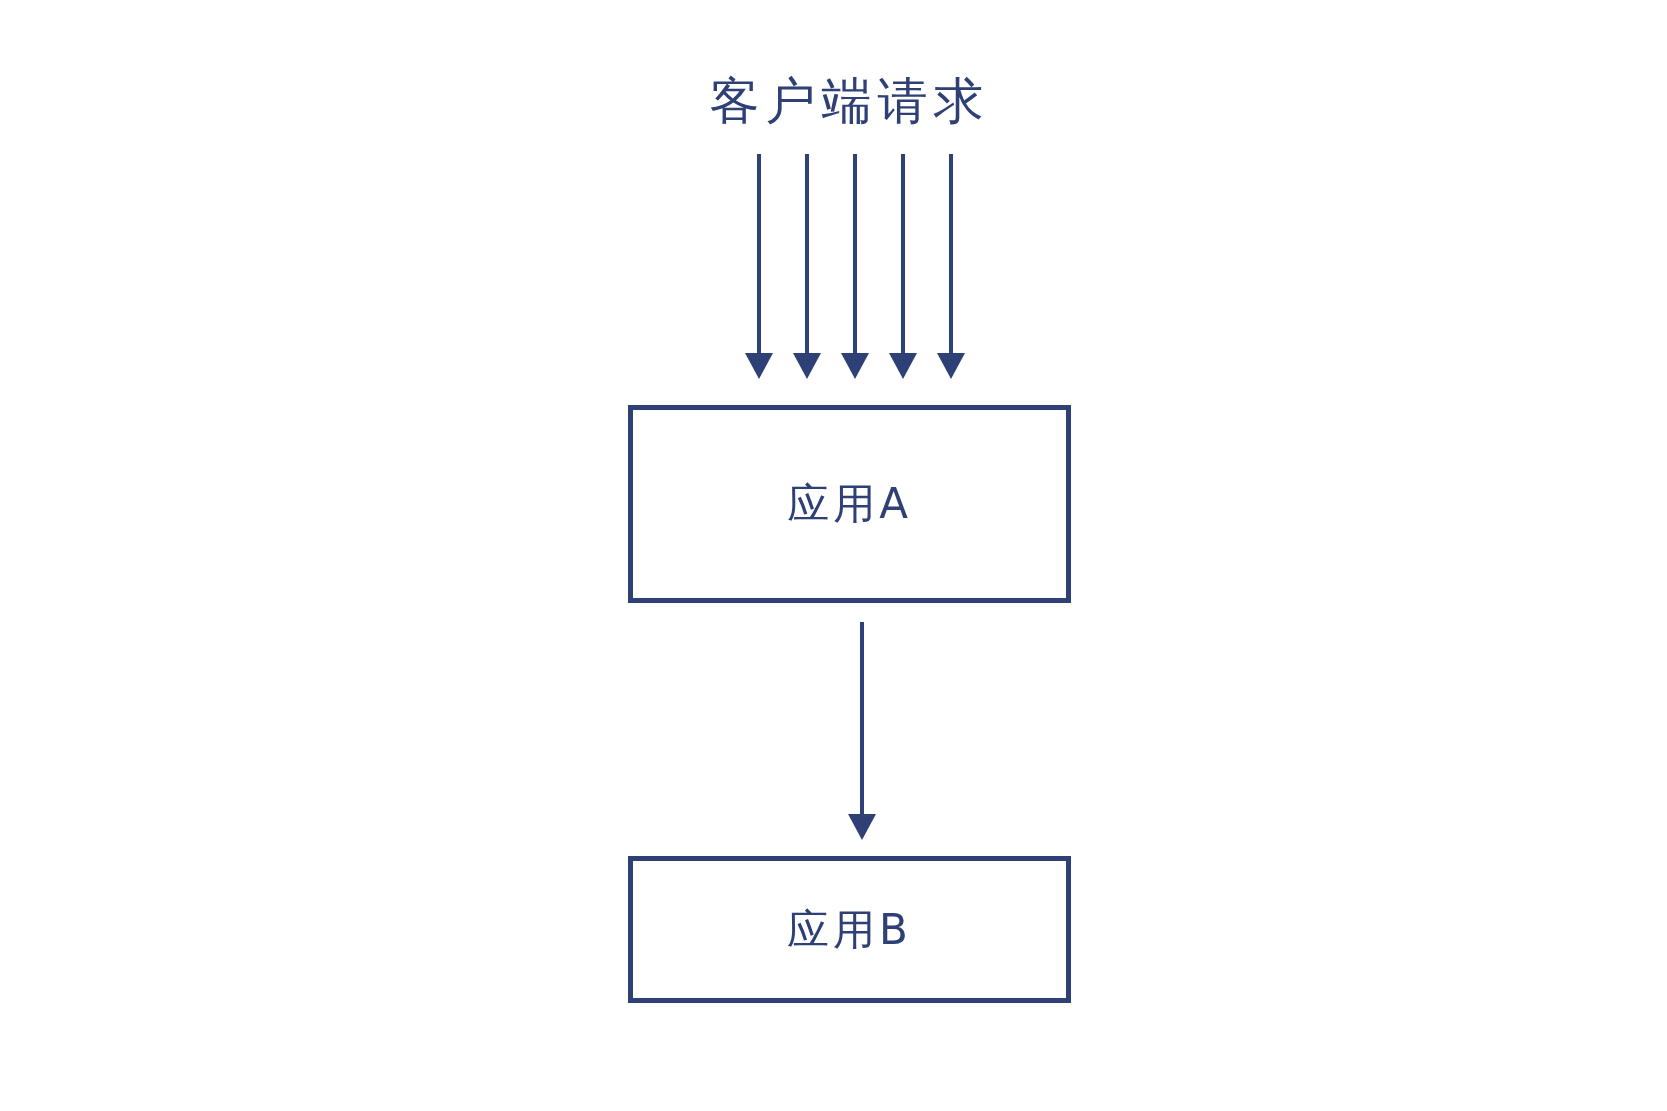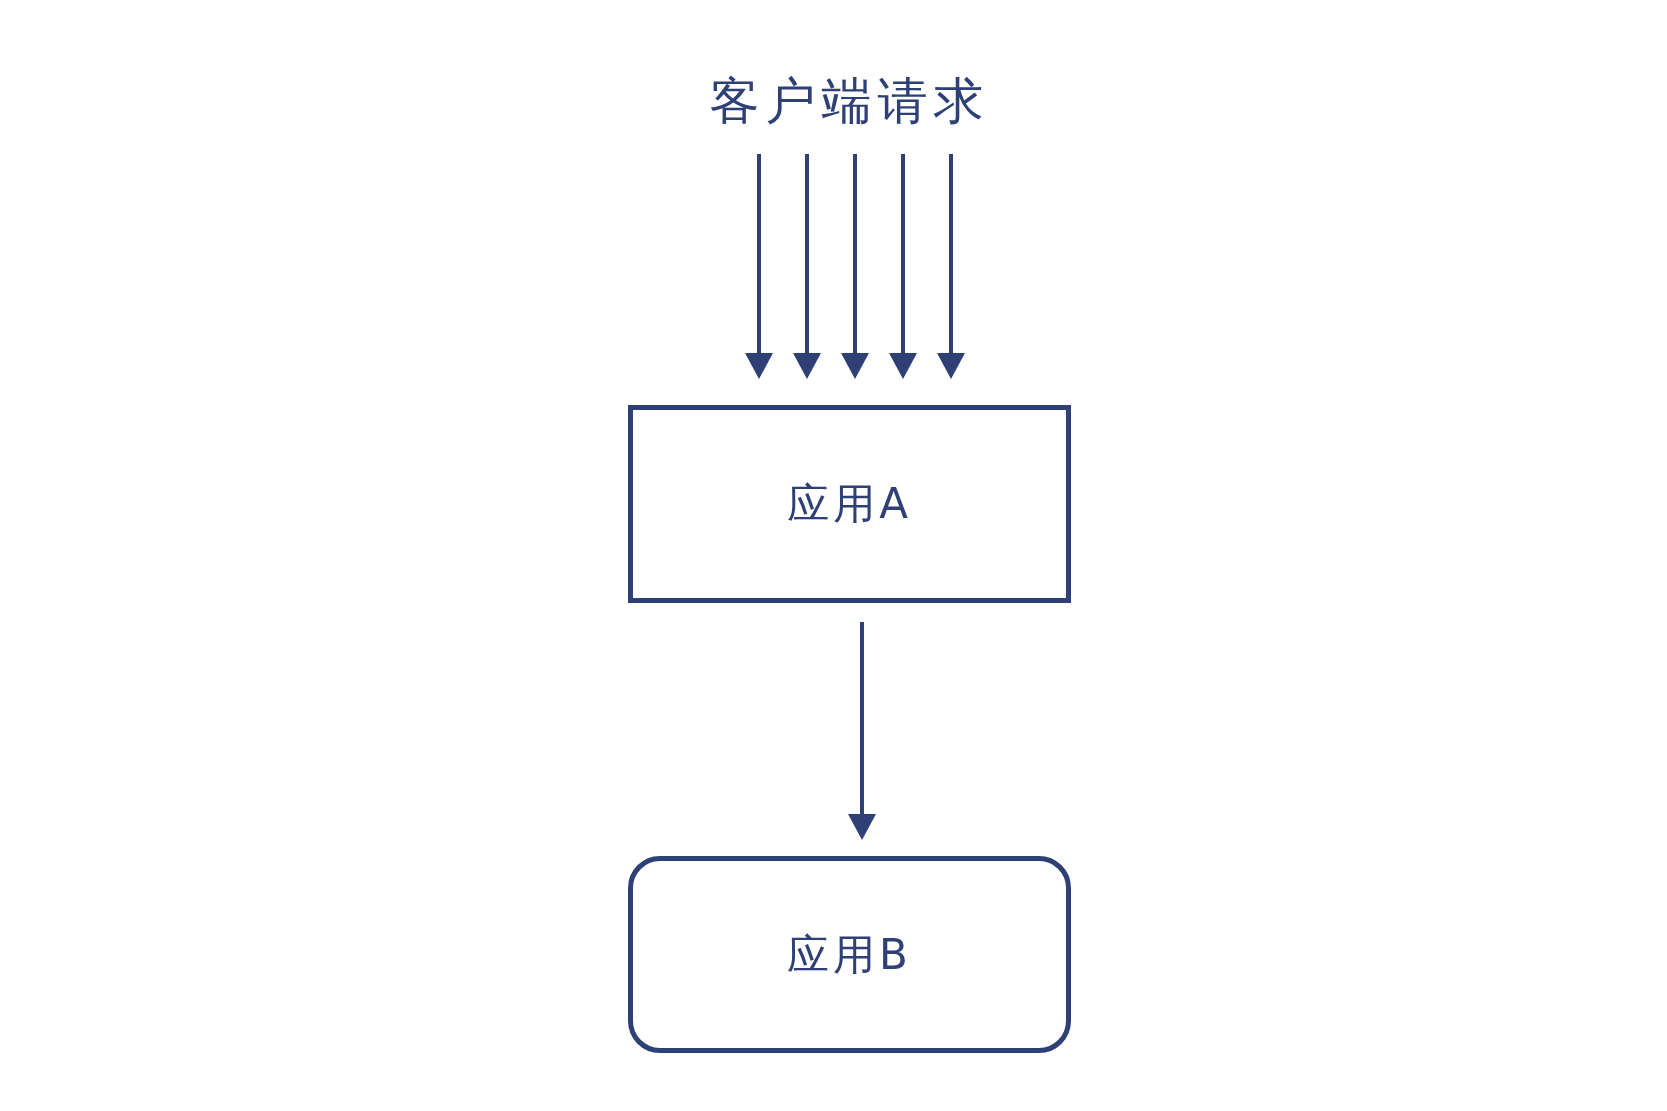--- a/index.html
+++ b/index.html
@@ -71,21 +71,21 @@
     align-items: center;
     justify-content: center;
   }
   .node-box .node-label {
     font-size: 42px;
     letter-spacing: 4px;
     color: var(--ink);
     font-weight: 500;
   }
   .node-a { top: 389px; }
-  .node-b { top: 840px; height: 197px; border-radius: 32px; }
+  .node-b { top: 840px; height: 147px; }
 </style>
 </head>
 <body>
 
 <div class="canvas">
 
   <div class="diagram-title">客户端请求</div>
 
   <div class="arrows-top">
     <div class="arrow">

